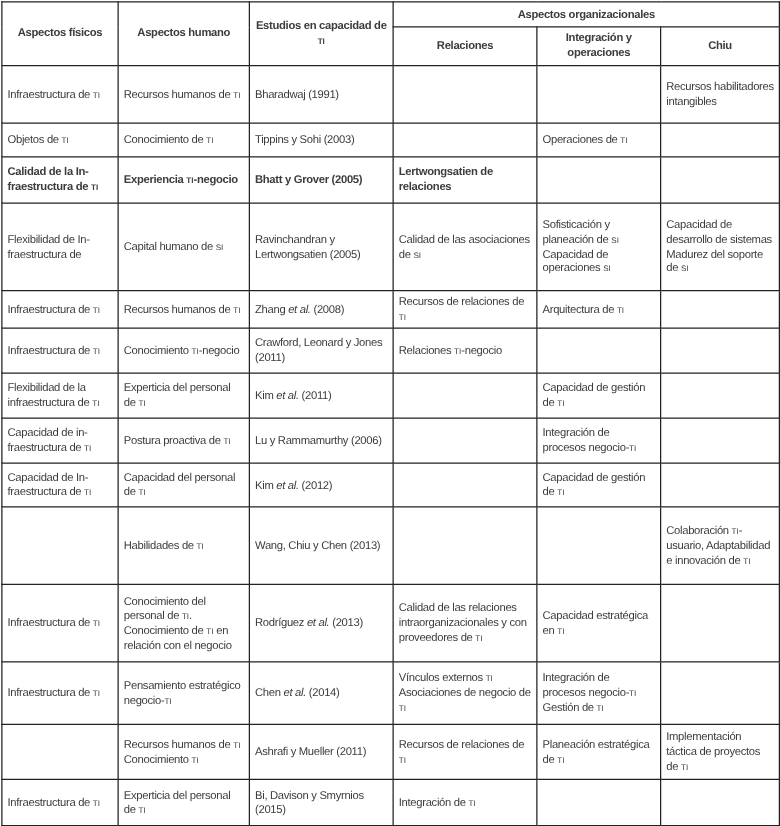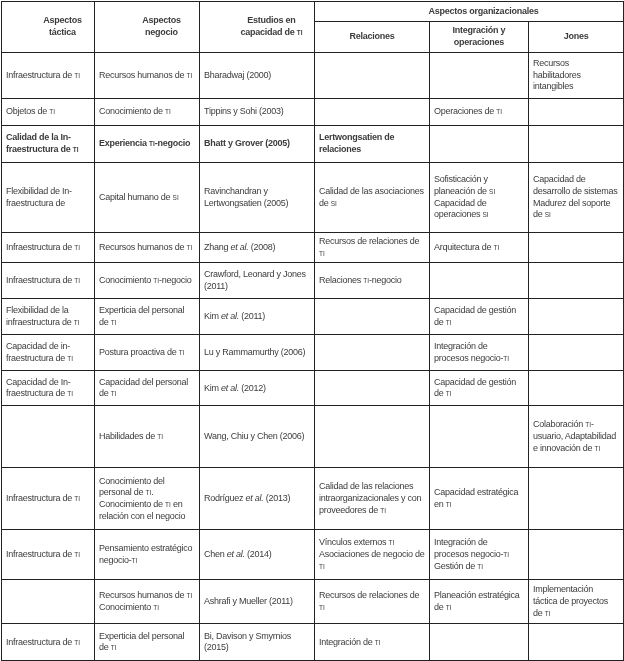--- a/index.html
+++ b/index.html
@@ -34,21 +34,21 @@
     box-sizing: border-box;
   }
   table.lit-table th {
     text-align: center;
     font-weight: bold;
     padding: 2px 3px;
   }
   table.lit-table td {
     text-align: left;
   }
-  thead tr.group-row th { height: 20px; padding-left: 32px; }
+  thead tr.group-row th { height: 20px; }
   thead tr.sub-row th { height: 31px; }
   .sc {
     font-size: 0.72em;
     letter-spacing: 0;
   }
 </style>
 </head>
 <body>
 
 <div class="page">
@@ -56,36 +56,36 @@
     <colgroup>
       <col style="width:93px">
       <col style="width:105px">
       <col style="width:115px">
       <col style="width:115px">
       <col style="width:99px">
       <col style="width:95px">
     </colgroup>
     <thead>
       <tr class="group-row">
-        <th rowspan="2">Aspectos táctica</th>
-        <th rowspan="2">Aspectos negocio</th>
+        <th rowspan="2">Aspectos físicos</th>
+        <th rowspan="2">Aspectos humano</th>
         <th rowspan="2">Estudios en capacidad de <span class="sc">TI</span></th>
         <th colspan="3">Aspectos organizacionales</th>
       </tr>
       <tr class="sub-row">
         <th>Relaciones</th>
         <th>Integración y operaciones</th>
-        <th>Jones</th>
+        <th>Chiu</th>
       </tr>
     </thead>
     <tbody>
         <tr style="height: 46px;">
           <td>Infraestructura de <span class="sc">TI</span></td>
           <td>Recursos humanos de <span class="sc">TI</span></td>
-          <td>Bharadwaj (2000)</td>
+          <td>Bharadwaj (1991)</td>
           <td></td>
           <td></td>
           <td>Recursos habilitadores intangibles</td>
         </tr>
         <tr style="height: 27px;">
           <td>Objetos de <span class="sc">TI</span></td>
           <td>Conocimiento de <span class="sc">TI</span></td>
           <td>Tippins y Sohi (2003)</td>
           <td></td>
           <td>Operaciones de <span class="sc">TI</span></td>
@@ -143,21 +143,21 @@
           <td>Capacidad de In-<br>fraestructura de <span class="sc">TI</span></td>
           <td>Capacidad del personal de <span class="sc">TI</span></td>
           <td>Kim <i>et al.</i> (2012)</td>
           <td></td>
           <td>Capacidad de gestión de <span class="sc">TI</span></td>
           <td></td>
         </tr>
         <tr style="height: 62px;">
           <td></td>
           <td>Habilidades de <span class="sc">TI</span></td>
-          <td>Wang, Chiu y Chen (2006)</td>
+          <td>Wang, Chiu y Chen (2013)</td>
           <td></td>
           <td></td>
           <td>Colaboración <span class="sc">TI</span>-usuario, Adaptabilidad e innovación de <span class="sc">TI</span></td>
         </tr>
         <tr style="height: 62px;">
           <td>Infraestructura de <span class="sc">TI</span></td>
           <td>Conocimiento del personal de <span class="sc">TI</span>. Conocimiento de <span class="sc">TI</span> en relación con el negocio</td>
           <td>Rodríguez <i>et al.</i> (2013)</td>
           <td>Calidad de las relaciones intraorganizacionales y con proveedores de <span class="sc">TI</span></td>
           <td>Capacidad estratégica en <span class="sc">TI</span></td>

